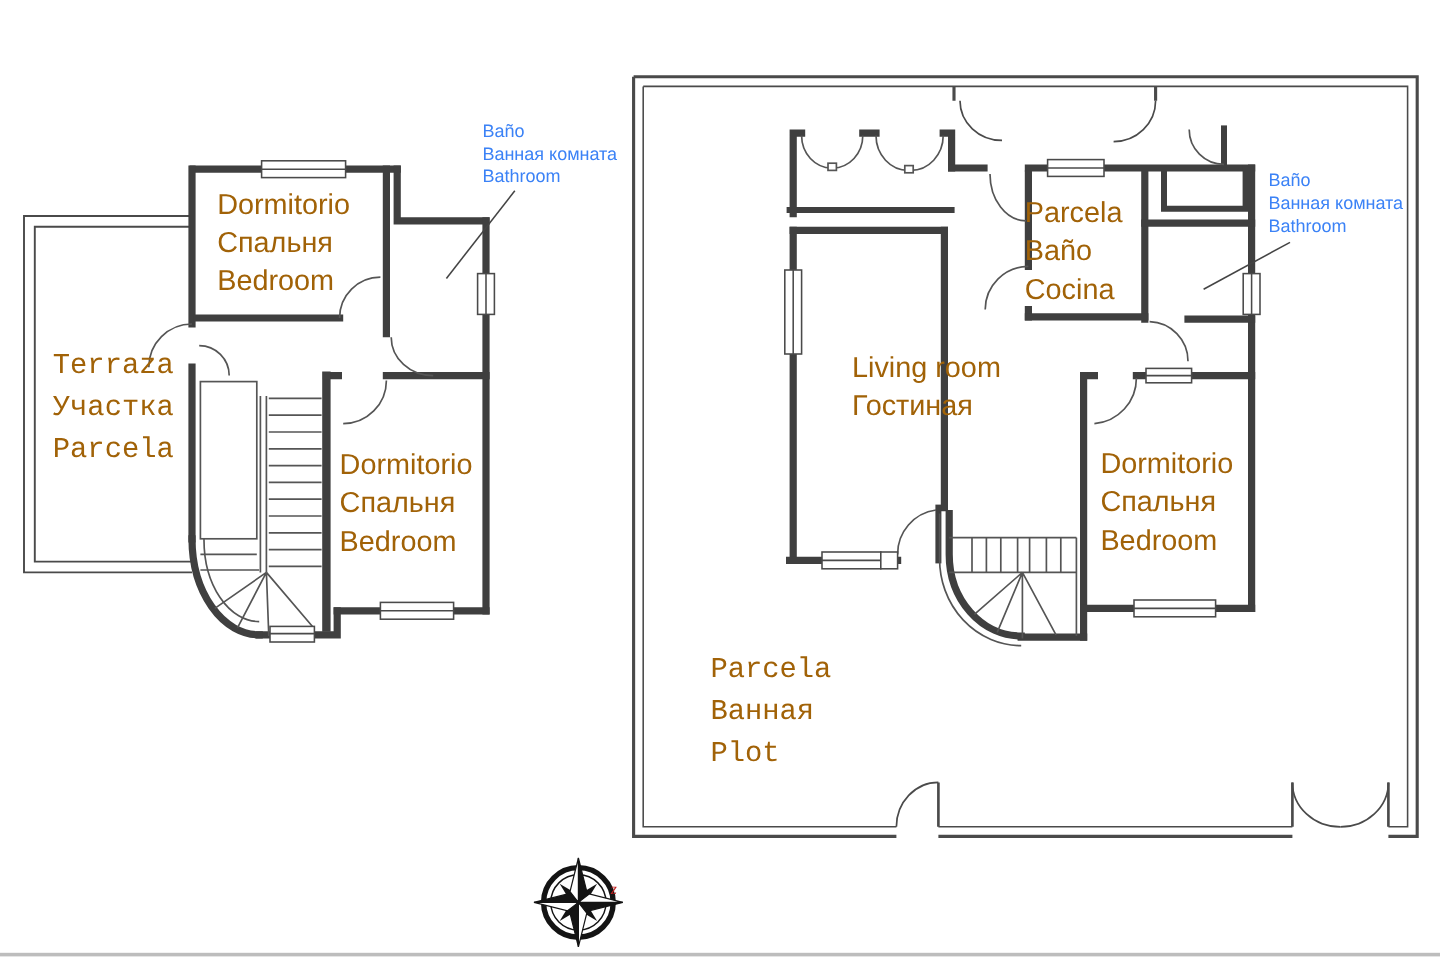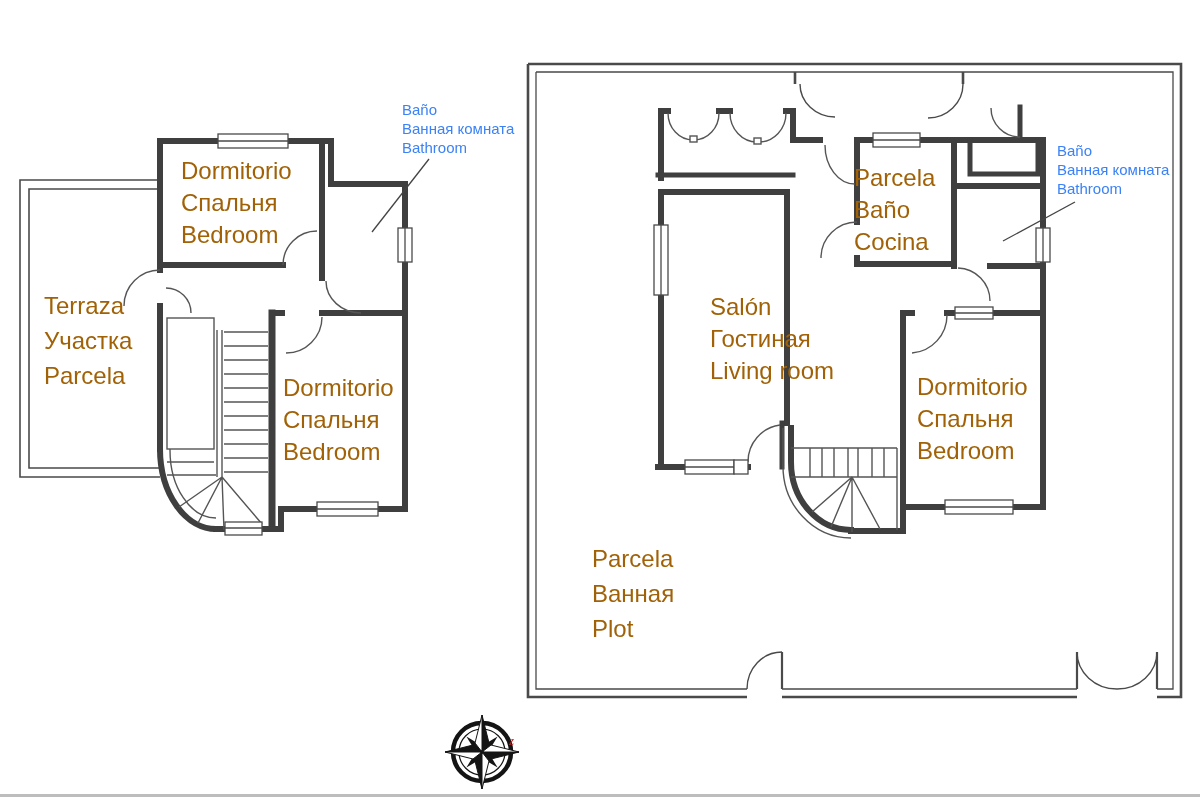--- a/index.html
+++ b/index.html
@@ -3,21 +3,21 @@
 <meta charset="utf-8">
 <style>
   html,body{margin:0;padding:0;background:#ffffff;}
   #canvas{
     position:relative;width:1200px;height:800px;background:#ffffff;overflow:hidden;
     font-family:"Liberation Sans","DejaVu Sans",sans-serif;color:#1c1c1c;
   }
   svg{position:absolute;left:0;top:0;}
   .room-label{position:absolute;font-size:24px;line-height:32px;white-space:nowrap;color:#a16207;}
   .room-label span{display:block;}
-  .room-label.wide span{line-height:35px;}
+  .room-label.wide span{line-height:35px;font-family:Liberation Mono, monospace;}
   .annot-label{position:absolute;font-size:15px;line-height:19px;white-space:nowrap;color:#3b82f6;}
   .annot-label span{display:block;}
   #bottom-edge{position:absolute;left:0;top:794px;width:1200px;height:3px;background:#bdbdbd;}
 </style>
 </head>
 <body>
 
 <div id="canvas">
 
 <svg width="1200" height="800" viewBox="0 0 1200 800">
@@ -210,23 +210,22 @@
   <span>Bathroom</span>
 </div>
 
 <div class="room-label" style="left:854px;top:162px;">
   <span>Parcela</span>
   <span>Baño</span>
   <span>Cocina</span>
 </div>
 
 <div class="room-label" style="left:710px;top:291px;">
-  <span>Salón</span>
+  <span>Living room</span>
   <span>Гостиная</span>
-  <span>Living room</span>
 </div>
 
 <div class="room-label" style="left:917px;top:371px;">
   <span>Dormitorio</span>
   <span>Спальня</span>
   <span>Bedroom</span>
 </div>
 
 <div class="room-label wide" style="left:592px;top:541px;">
   <span>Parcela</span>

